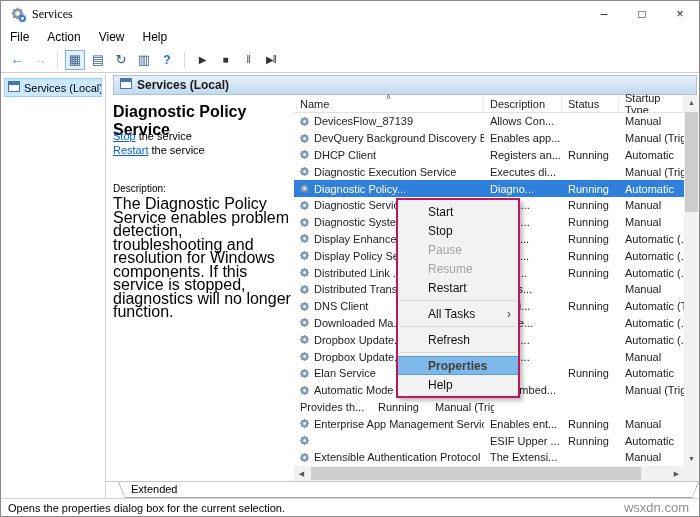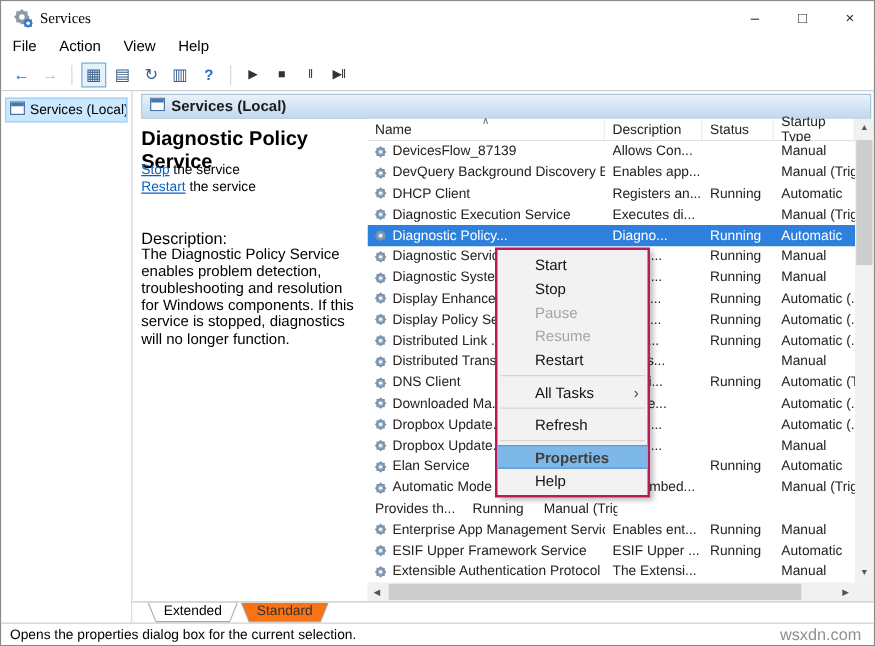--- a/index.html
+++ b/index.html
@@ -34,22 +34,22 @@
 
   
   .panel-header{position:absolute;left:112px;top:74px;width:584px;height:20px;box-sizing:border-box;
     background:linear-gradient(#e7f1fa,#c2d9ee);border:1px solid #a9c3dc;display:flex;align-items:center;gap:5px;padding-left:6px;font-weight:bold;font-size:12px;color:#1b1b1b;}
 
   
   .detail-panel{position:absolute;left:112px;top:100px;width:180px;height:360px;background:#fff;}
   .dp-title{position:absolute;top:2px;left:0;font-weight:bold;font-size:16px;}
   .dp-actions{position:absolute;top:28px;left:0;font-size:11px;line-height:14px;}
   .link{color:#0b61c4;text-decoration:underline;cursor:pointer;}
-  .dp-desc-label{position:absolute;top:82px;left:0;font-size:13px;}
-  .dp-desc{position:absolute;top:96px;left:0;width:178px;font-size:12px;line-height:13.5px;}
+  .dp-desc-label{position:absolute;top:82px;left:0;font-size:10px;}
+  .dp-desc{position:absolute;top:96px;left:0;width:178px;font-size:16px;line-height:13.5px;}
 
   
   .table-header{position:absolute;left:293px;top:94px;width:390px;height:18px;display:flex;box-sizing:border-box;border-bottom:1px solid #e0e0e0;background:#fff;}
   .th{position:relative;display:flex;align-items:center;padding-left:6px;box-sizing:border-box;border-right:1px solid #ececec;font-size:11px;color:#222;overflow:visible;}
   .col0{width:190px;}.col1{width:78px;}.col2{width:57px;}.col3{width:65px;}
   .sort{position:absolute;top:-2px;left:50%;transform:translateX(-50%);font-size:8px;color:#666;line-height:8px;}
   .table-body{position:absolute;left:293px;top:112px;width:390px;height:353px;overflow:hidden;background:#fff;}
   .tr{display:flex;height:16.8px;align-items:center;}
   .td{box-sizing:border-box;padding-left:6px;white-space:nowrap;overflow:hidden;font-size:11px;color:#222;height:100%;display:flex;align-items:center;}
   .td.col0{gap:4px;padding-left:5px;}
@@ -62,21 +62,21 @@
   .v-arrow{position:absolute;left:0;width:15px;height:15px;display:flex;align-items:center;justify-content:center;font-size:7px;color:#555;}
   .v-up{top:0;}.v-down{bottom:0;}
   .v-thumb{position:absolute;left:1px;right:1px;top:17px;height:100px;background:#cdcdcd;}
   .hscroll{position:absolute;left:293px;top:465px;width:390px;height:15px;background:#f1f1f1;}
   .h-arrow{position:absolute;top:0;width:15px;height:15px;display:flex;align-items:center;justify-content:center;font-size:7px;color:#555;}
   .h-left{left:0;}.h-right{right:0;}
   .h-thumb{position:absolute;top:1px;bottom:1px;left:17px;width:330px;background:#cdcdcd;}
   .scroll-corner{position:absolute;left:683px;top:465px;width:15px;height:15px;background:#f1f1f1;}
 
   
-  .tabs-row{position:absolute;left:105px;top:480px;width:595px;height:17px;box-sizing:border-box;border-top:1px solid #c8c8c8;background:#fff;display:flex;padding-left:12px;}
+  .tabs-row{position:absolute;left:105px;top:480px;width:595px;height:17px;box-sizing:border-box;border-top:1px solid #c8c8c8;background:#fff;display:flex;padding-left:12px;flex-direction:column;}
   .tab{height:16px;margin-right:2px;clip-path:polygon(0 0,100% 0,calc(100% - 7px) 100%,7px 100%);background:#a9a9a9;padding:0 1px 1px 1px;}
   .tab-in{display:block;height:15px;line-height:15px;padding:0 12px;font-size:11px;background:#f97316;color:#333;clip-path:polygon(0 0,100% 0,calc(100% - 6px) 100%,6px 100%);}
   .tab.active .tab-in{background:#ffffff;color:#000;}
 
   
   .statusbar{position:absolute;left:0;top:497px;width:100%;height:19px;box-sizing:border-box;border-top:1px solid #d0d0d0;display:flex;align-items:center;padding-left:7px;font-size:11px;background:#fff;}
   .watermark{position:absolute;right:10px;top:499px;font-size:13px;color:#8f8f8f;}
 
   
   .context-menu{position:absolute;left:395px;top:197px;width:124px;box-sizing:border-box;background:#f2f2f2;border:2px solid #be185d;
@@ -521,21 +521,20 @@
           <span class="svc-ic">
             <svg width="11" height="11" viewBox="0 0 16 16">
               <g fill="#7b93ad">
                 <rect x="3.2" y="3.2" width="9.6" height="9.6"></rect>
                 <rect x="3.2" y="3.2" width="9.6" height="9.6" transform="rotate(45 8 8)"></rect>
               </g>
               <circle cx="8" cy="8" r="3.2" fill="#9fb4c8"></circle>
               <circle cx="8" cy="8" r="1.7" fill="#fff"></circle>
             </svg>
           </span>
-          <span>ESIF Upper Framework Service</span>
         </div>
         <div class="td col1">ESIF Upper ...</div>
         <div class="td col2">Running</div>
         <div class="td col3">Automatic</div>
       </div>
       <div class="tr">
         <div class="td col0">
           <span class="svc-ic">
             <svg width="11" height="11" viewBox="0 0 16 16">
               <g fill="#7b93ad">

